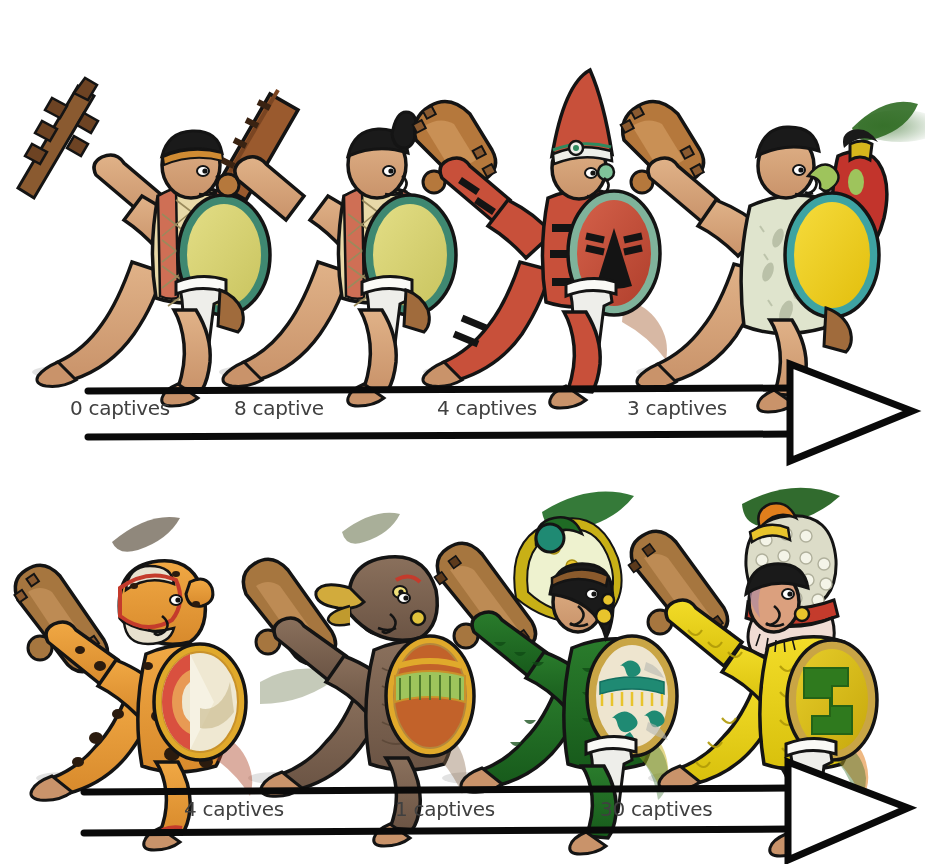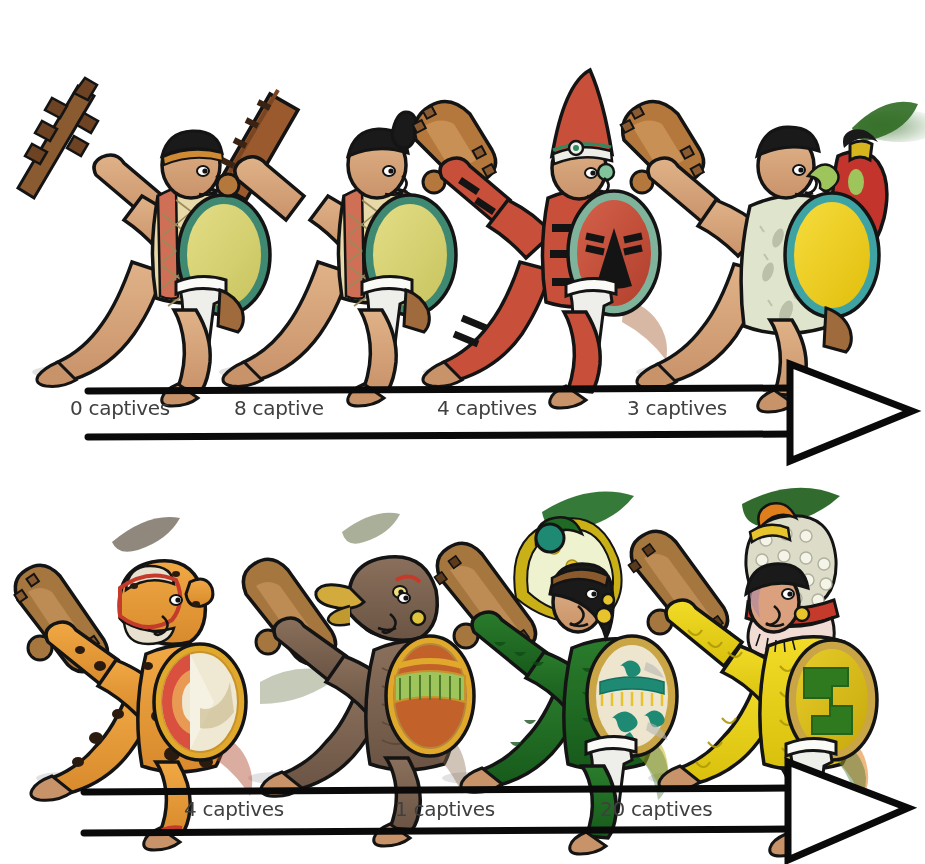--- a/index.html
+++ b/index.html
@@ -577,18 +577,18 @@
       <svg class="arrow-svg" width="925" height="394" viewBox="0 0 925 394" style="position:absolute;left:0;top:0;">
         <g fill="none" stroke="#0a0a0a" stroke-width="7" stroke-linecap="round">
           <path d="M84 322 L790 318"></path>
           <path d="M84 363 L790 359"></path>
         </g>
         <path d="M788 292 L908 338 L788 390 Z" fill="#ffffff" stroke="#0a0a0a" stroke-width="7" stroke-linejoin="miter"></path>
       </svg>
       <div class="axis-labels">
         <div class="axis-label" style="left:136px;top:327px;margin-left:48px;">4 captives</div>
         <div class="axis-label" style="left:395px;top:327px;">1 captives</div>
-        <div class="axis-label" style="left:600px;top:327px;">20 captives</div>
+        <div class="axis-label" style="left:600px;top:327px;">30 captives</div>
       </div>
     </div>
   </div>
 
 </div>
 
 </body></html>

